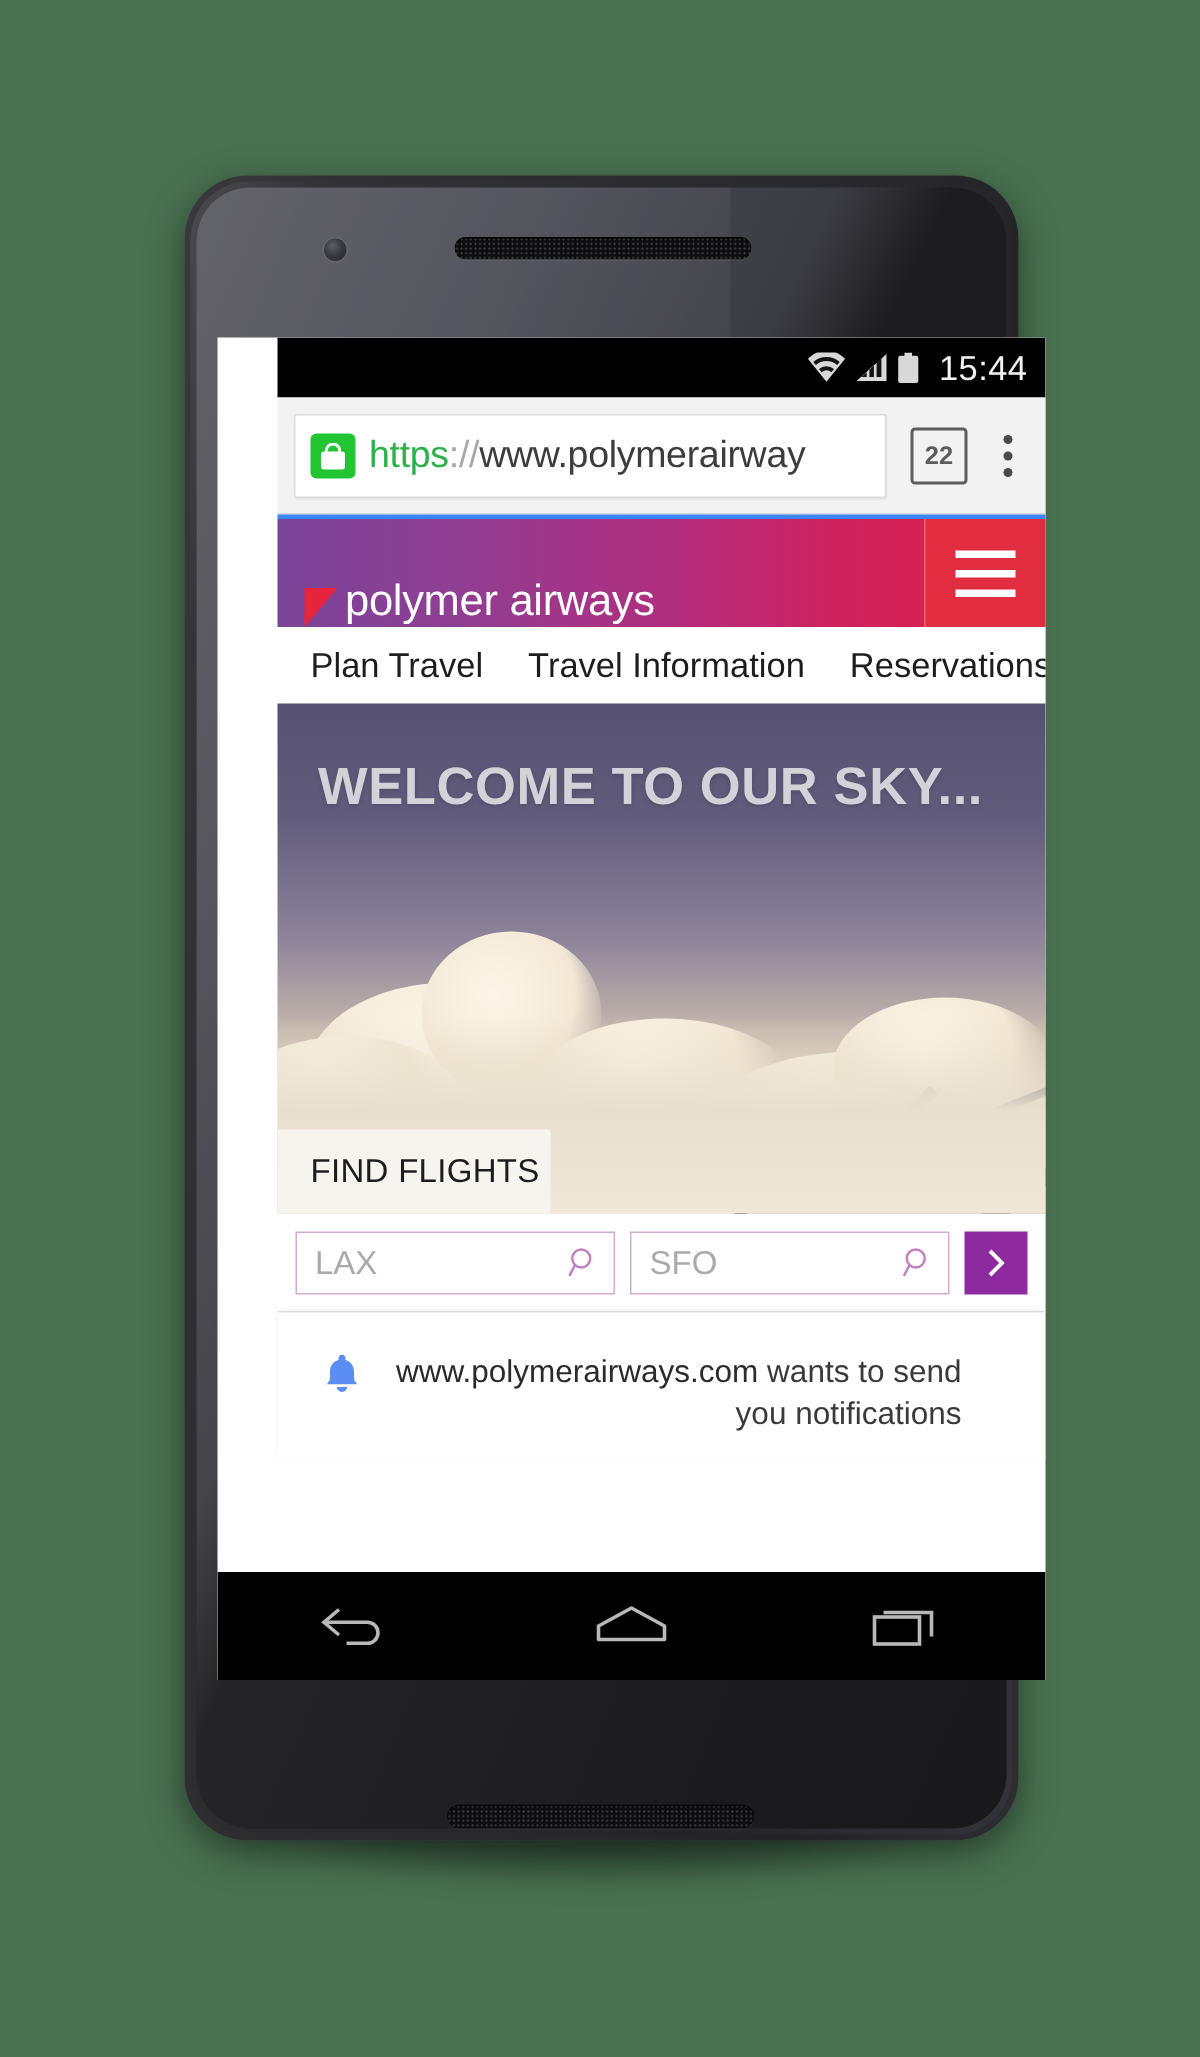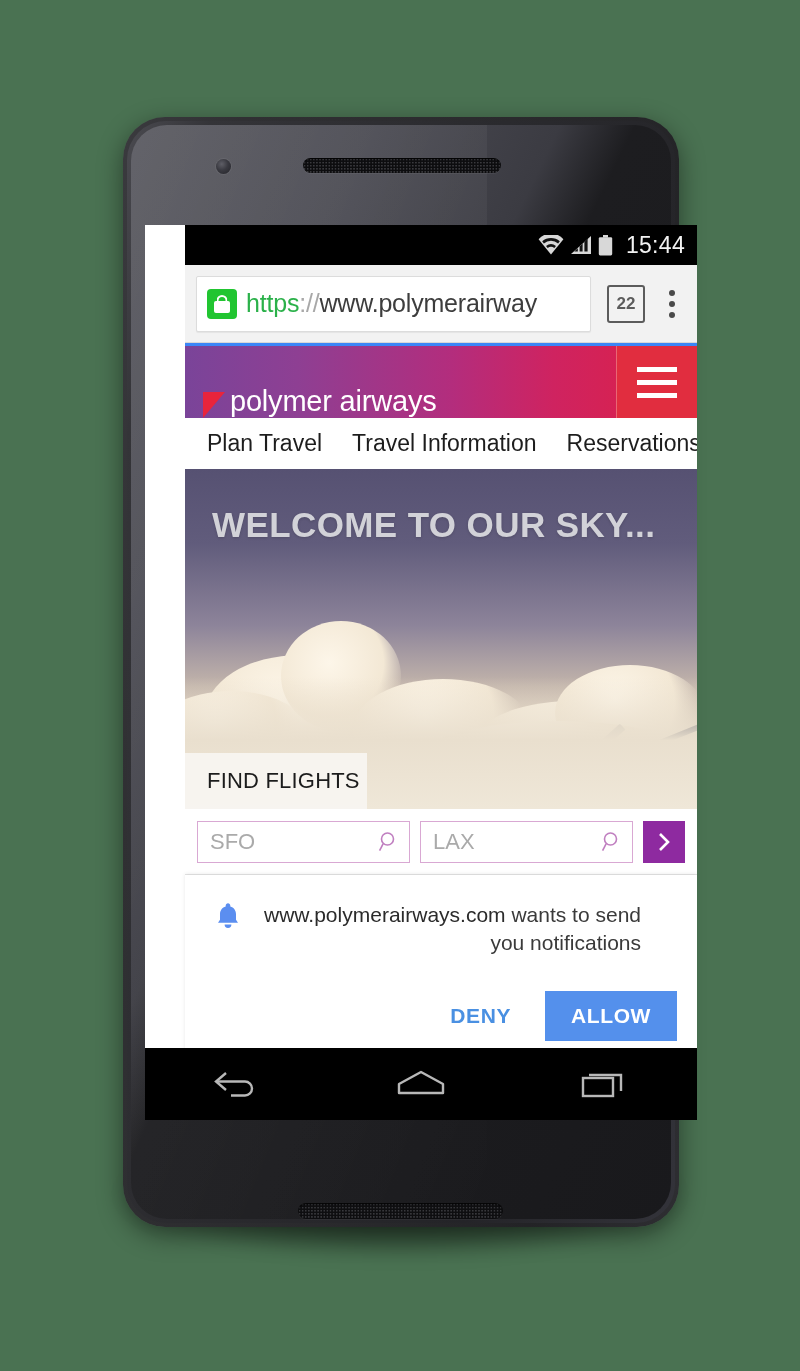--- a/index.html
+++ b/index.html
@@ -413,52 +413,48 @@
 
       <div class="hero-title">WELCOME TO OUR SKY...</div>
 
       <div class="ff-tab">
         <span>FIND FLIGHTS</span>
       </div>
     </div>
 
     <div class="search-row">
       <div class="search-field">
-        <span class="val">SFO</span>
+        <span class="val">LAX</span>
         <svg width="22" height="22" viewBox="0 0 22 22">
           <circle cx="9.5" cy="8" r="6" fill="none" stroke="#c07fc0" stroke-width="1.6"></circle>
           <line x1="5.2" y1="12.6" x2="1.6" y2="19.6" stroke="#c07fc0" stroke-width="1.6"></line>
         </svg>
       </div>
       <div class="search-field">
-        <span class="val">LAX</span>
+        <span class="val">SFO</span>
         <svg width="22" height="22" viewBox="0 0 22 22">
           <circle cx="9.5" cy="8" r="6" fill="none" stroke="#c07fc0" stroke-width="1.6"></circle>
           <line x1="5.2" y1="12.6" x2="1.6" y2="19.6" stroke="#c07fc0" stroke-width="1.6"></line>
         </svg>
       </div>
       <div class="search-go">
         <svg width="18" height="22" viewBox="0 0 18 22">
           <polyline points="5,3 13,11 5,19" fill="none" stroke="#fff" stroke-width="2.6"></polyline>
         </svg>
       </div>
     </div>
 
     <div class="permission">
       <div class="perm-body">
         <svg width="26" height="30" viewBox="0 0 26 30">
           <path d="M13 2.2 c-1.3 0-2.3 1-2.3 2.3 v1.1 C7.2 6.5 5 9.6 5 13.3 v5.4 l-2 3.1 h20 l-2-3.1 v-5.4 c0-3.7-2.2-6.8-5.7-7.7 V4.5 c0-1.3-1-2.3-2.3-2.3 z" fill="#5b8ef0"></path>
           <path d="M9.6 23.6 h6.8 a3.4 3.4 0 0 1-6.8 0 z" fill="#5b8ef0"></path>
         </svg>
         <div class="perm-text"><span class="perm-origin">www.polymerairways.com</span><span> wants to send you notifications</span></div>
       </div>
-      <div class="perm-actions">
-        <button class="btn-deny">DENY</button>
-        <button class="btn-allow">ALLOW</button>
-      </div>
     </div>
 
     <div class="navbar">
       <div>
         <svg width="50" height="34" viewBox="0 0 50 34">
           <path d="M14 6 L4 14.5 L14 23" fill="none" stroke="#b8b8b8" stroke-width="2.4"></path>
           <path d="M4.5 14.5 H33 a7 7 0 0 1 0 14 H19" fill="none" stroke="#b8b8b8" stroke-width="2.4"></path>
         </svg>
       </div>
       <div>

